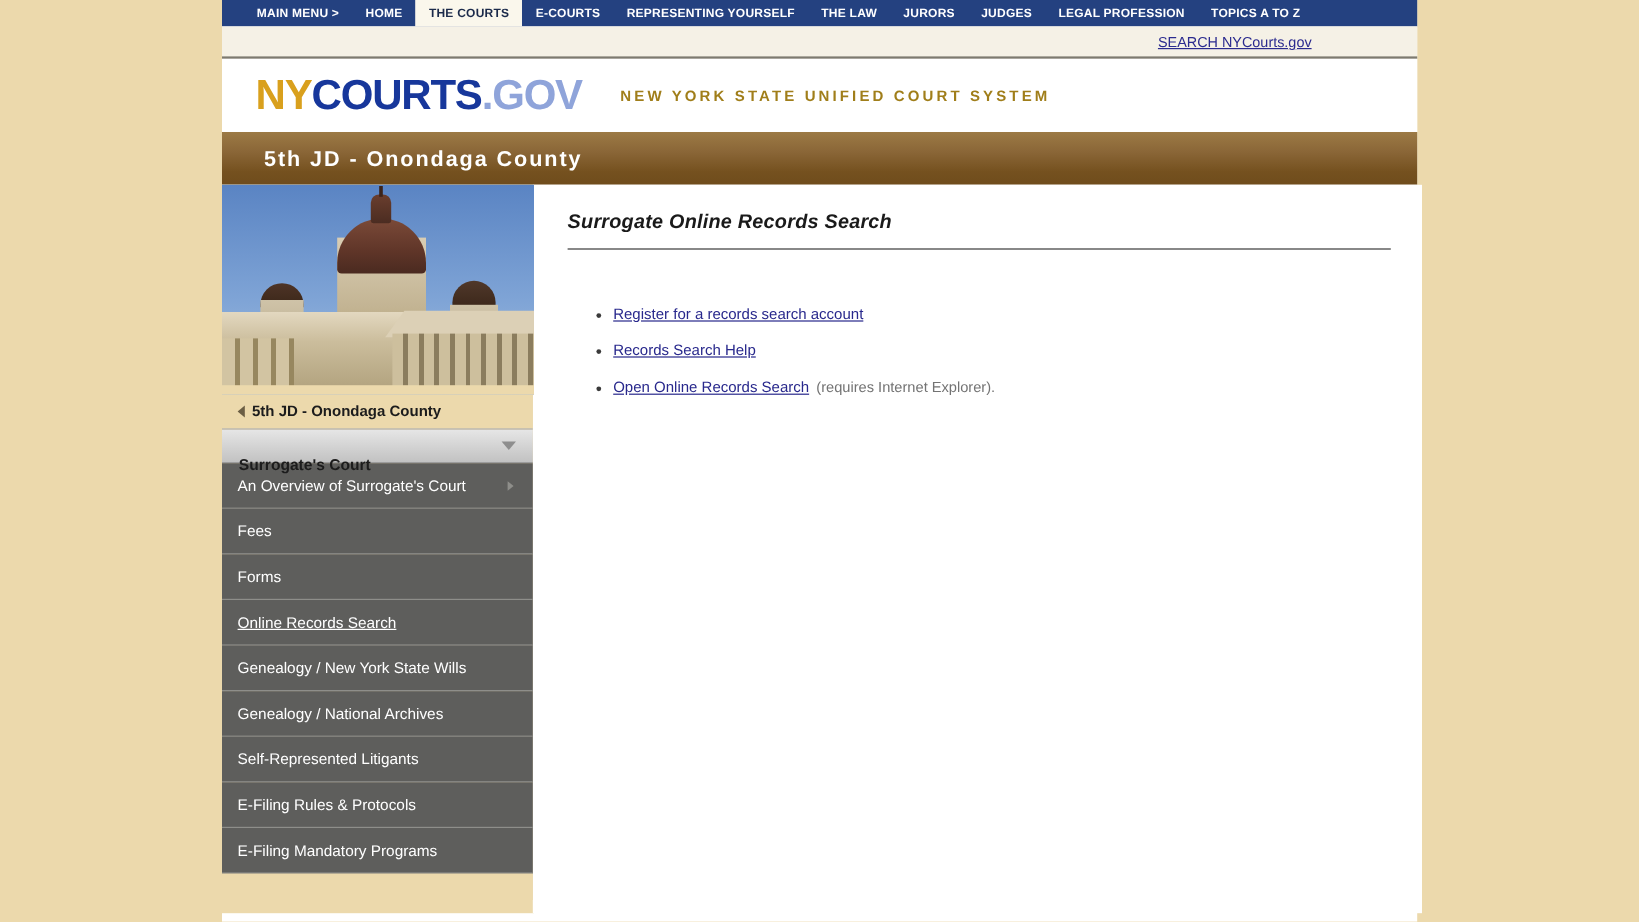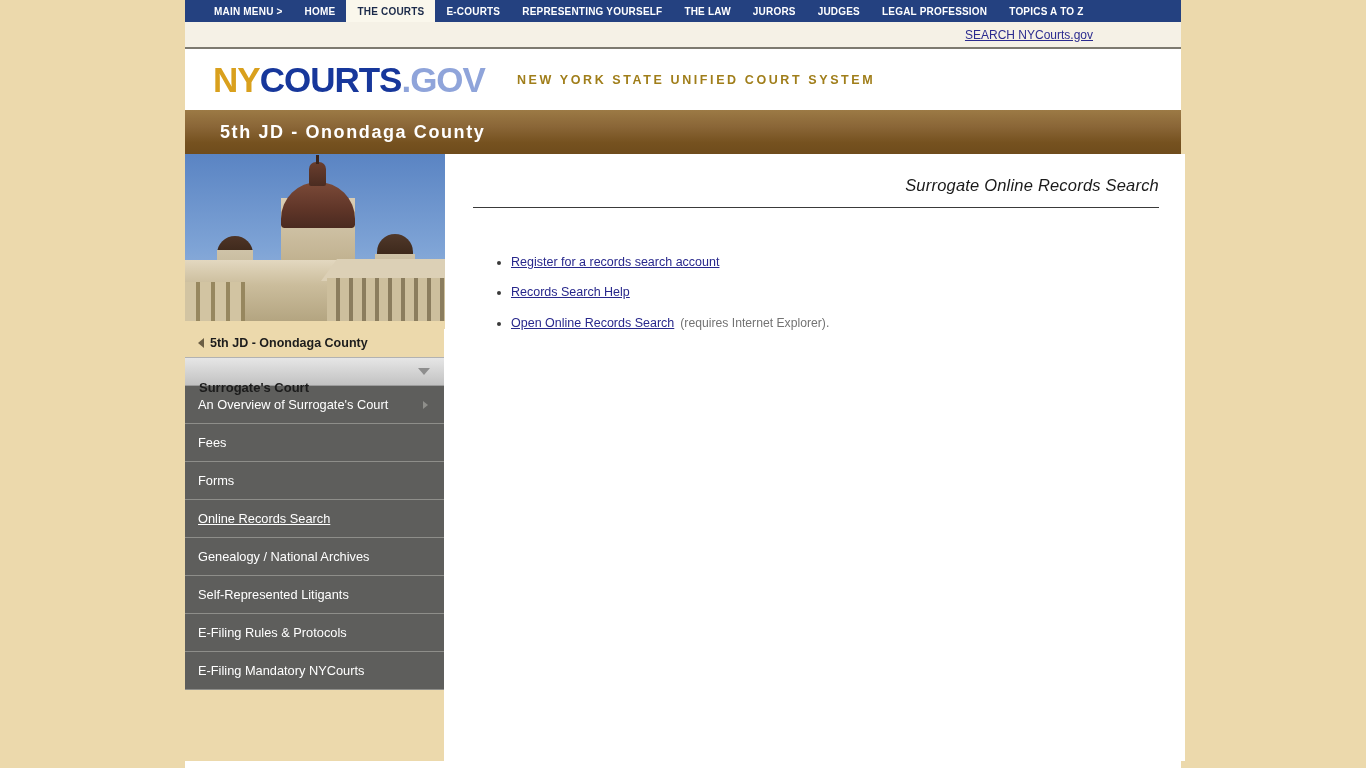--- a/index.html
+++ b/index.html
@@ -294,26 +294,25 @@
 
   
   .content {
     flex: 1;
     background: #ffffff;
     padding: 22px 26px 0 28px;
     box-sizing: border-box;
   }
   .page-heading {
     font-size: 16.5px;
-    font-weight: normal;
+    font-weight: bold;
     font-style: italic;
     color: #1a1a1a;
     margin: 0 0 12px 0;
     letter-spacing: 0.2px;
-    text-align: right;
   }
   .heading-rule {
     height: 1px;
     background: #3a3a3a;
     margin: 0 0 0 0;
     width: 686px;
   }
   ul.links {
     margin: 46px 0 0 0;
     padding-left: 38px;
@@ -427,30 +426,33 @@
       <div class="nav-item">
         <span class="nav-item-label">Fees</span>
       </div>
       <div class="nav-item">
         <span class="nav-item-label">Forms</span>
       </div>
       <div class="nav-item current">
         <span class="nav-item-label">Online Records Search</span>
       </div>
       <div class="nav-item">
+        <span class="nav-item-label">Genealogy / New York State Wills</span>
+      </div>
+      <div class="nav-item">
         <span class="nav-item-label">Genealogy / National Archives</span>
       </div>
       <div class="nav-item">
         <span class="nav-item-label">Self-Represented Litigants</span>
       </div>
       <div class="nav-item">
         <span class="nav-item-label">E-Filing Rules &amp; Protocols</span>
       </div>
       <div class="nav-item">
-        <span class="nav-item-label">E-Filing Mandatory NYCourts</span>
+        <span class="nav-item-label">E-Filing Mandatory Programs</span>
       </div>
       <div class="sidebar-tail"></div>
     </div>
 
     <div class="content">
       <h1 class="page-heading">Surrogate Online Records Search</h1>
       <div class="heading-rule"></div>
 
       <ul class="links">
         <li>

